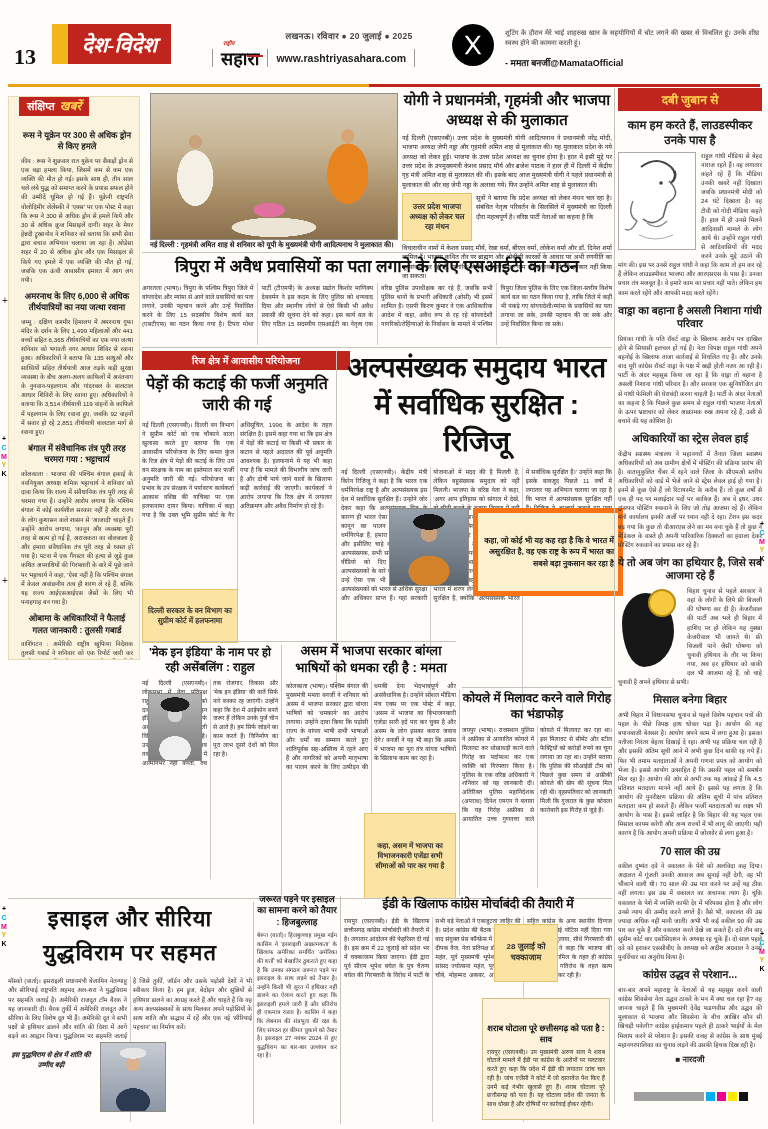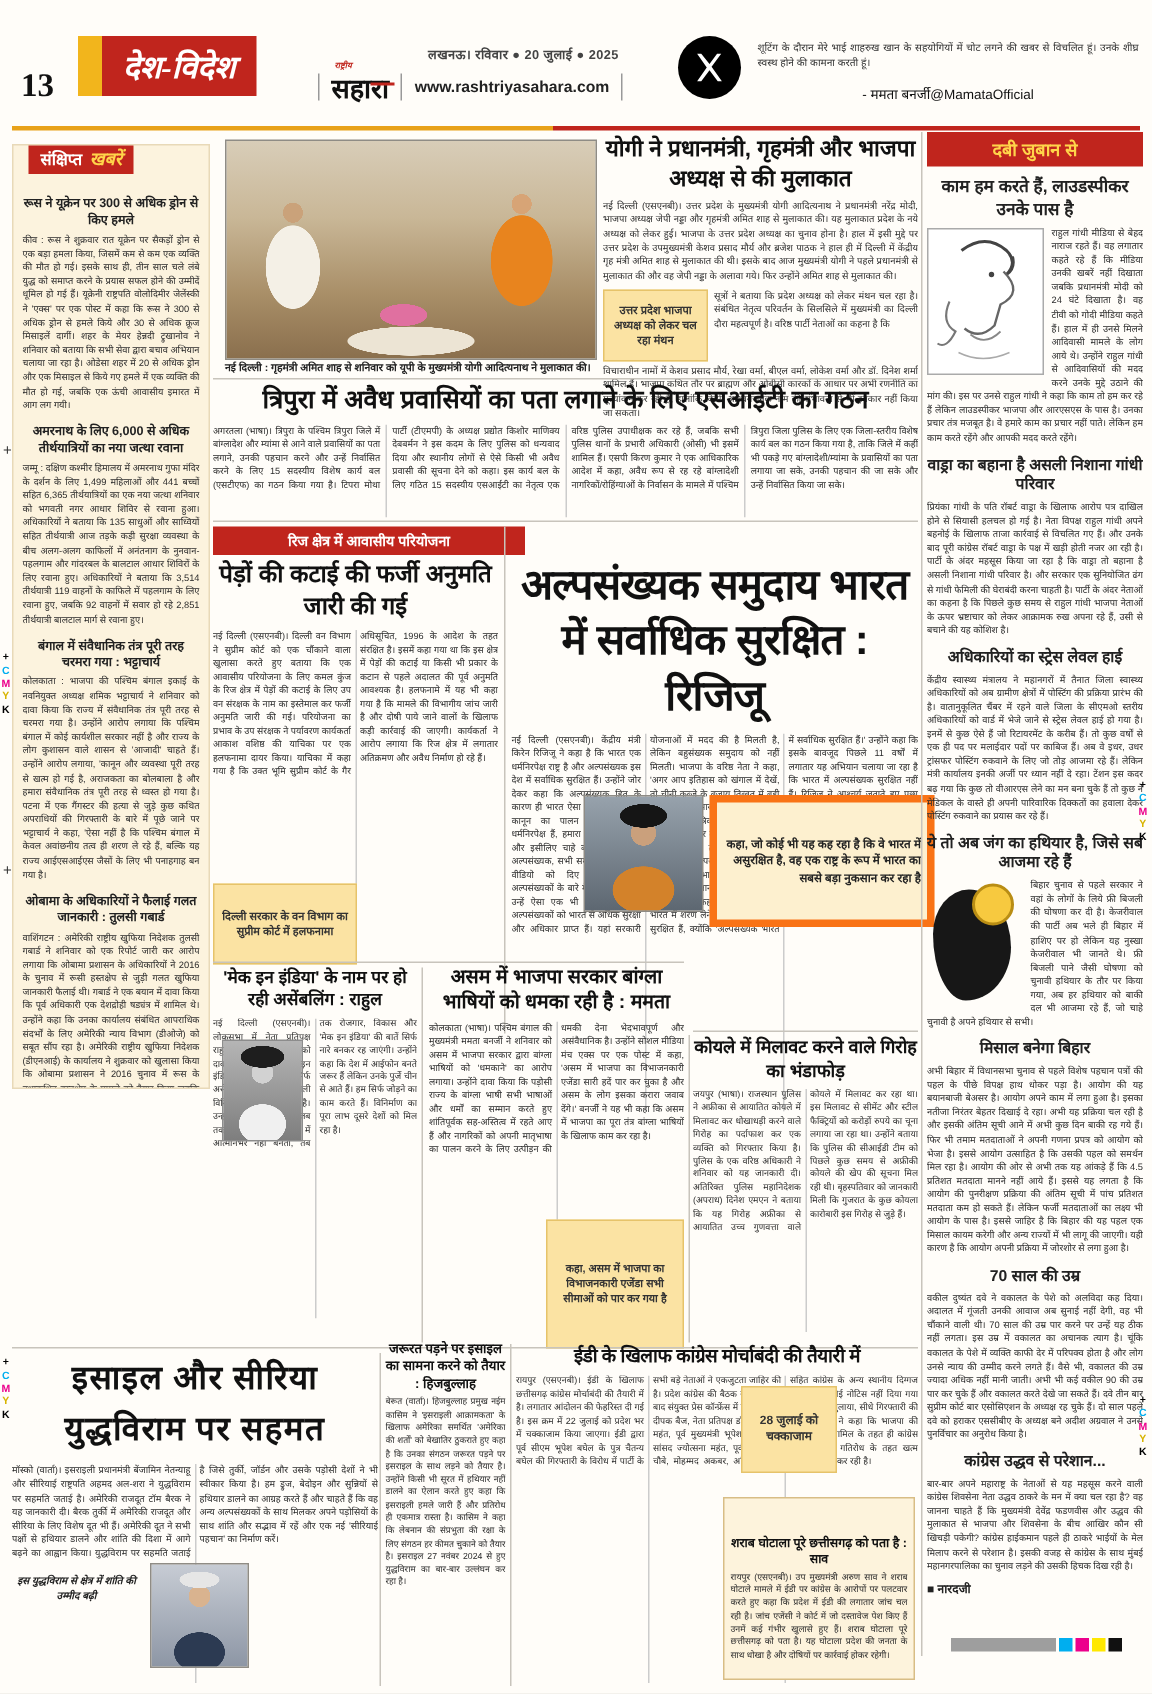--- a/index.html
+++ b/index.html
@@ -15,21 +15,21 @@
                font-size:21px;font-weight:bold;}
   .dateline{font-size:8.5px;font-weight:bold;color:#444;text-align:center;letter-spacing:.3px;}
   .mastrow{display:flex;align-items:center;gap:8px;}
   .bar{width:1px;height:18px;background:#999;}
   .mast{position:relative;font-family:Liberation Sans, sans-serif;font-weight:bold;font-size:18px;color:#111;}
   .mast .tag{position:absolute;top:-7px;left:2px;font-size:5.5px;color:#c0251d;font-style:italic;}
   .mast .strike{position:absolute;right:-4px;top:9px;width:16px;height:2px;background:#c0251d;}
   .site{font-size:10.5px;font-weight:bold;color:#222;}
   .xlogo{width:42px;height:42px;border-radius:50%;background:#000;display:flex;align-items:center;justify-content:center;}
   .quote{font-size:6.8px;color:#333;line-height:1.5;text-align:justify;}
-  .attrib{font-size:9px;font-weight:normal;color:#111;text-align:center;}
+  .attrib{font-size:9px;font-weight:bold;color:#111;text-align:left;}
   .toprule{height:3px;background:linear-gradient(to right,#e8a21a 0 48%,#c0251d 48% 100%);}
   
   .hl{font-weight:bold;color:#111;text-align:center;line-height:1.3;}
   .body-sm{font-size:6.2px;line-height:1.48;text-align:justify;color:#2b2b2b;overflow:hidden;}
   .cols2{column-count:2;column-gap:6px;column-rule:1px solid #ccc;}
   .cols3{column-count:3;column-gap:6px;column-rule:1px solid #ccc;}
   .cols4{column-count:4;column-gap:8px;column-rule:1px solid #ccc;}
   .ybox{background:#fbe3a3;border:1px solid #e6c36a;font-weight:bold;text-align:center;
         color:#333;display:flex;align-items:center;justify-content:center;padding:3px;line-height:1.35;}
   .kicker{background:#c0251d;color:#fff;font-weight:bold;font-size:9.5px;text-align:center;
@@ -47,21 +47,21 @@
   .gossip{overflow:hidden;}
   .gossip .title{background:#c0251d;color:#ffd54a;font-weight:bold;font-size:12px;text-align:center;padding:3px 0;}
   .g-h{font-size:10.5px;font-weight:bold;text-align:center;line-height:1.3;margin:7px 0 3px;}
   .g-b{font-size:6.2px;line-height:1.47;text-align:justify;color:#2b2b2b;}
   .caric{float:left;width:76px;height:96px;background:#fff;border:1px solid #aaa;margin:1px 5px 2px 0;}
   .bulb{float:left;width:64px;height:88px;position:relative;margin:1px 5px 2px 0;}
   .bulb .blob{position:absolute;left:4px;top:6px;width:52px;height:74px;background:#171717;
               border-radius:46% 54% 58% 42%/40% 52% 48% 60%;}
   .bulb .lamp{position:absolute;right:6px;top:2px;width:24px;height:24px;border-radius:50%;
               background:#f7c93f;border:2px solid #b98d14;}
-  .sig{font-size:8px;font-weight:bold;text-align:left;margin-top:4px;}
+  .sig{font-size:8px;font-weight:bold;text-align:center;margin-top:4px;}
   
   .yogiphoto{background:
     radial-gradient(ellipse 30px 46px at 18% 58%,#f4f0e6 0 60%,transparent 61%),
     radial-gradient(circle 11px at 18% 33%,#caa27a 0 60%,transparent 61%),
     radial-gradient(ellipse 34px 50px at 80% 55%,#e8841e 0 60%,transparent 61%),
     radial-gradient(circle 11px at 80% 29%,#d7a476 0 60%,transparent 61%),
     radial-gradient(ellipse 26px 12px at 48% 80%,#e070a0 0 60%,transparent 61%),
     radial-gradient(ellipse 70px 16px at 50% 92%,#ece4d4 0 60%,transparent 61%),
     linear-gradient(180deg,#d8cdb8 0%,#c9b797 35%,#a98f68 70%,#8a6f4d 100%);}
   .rijijuphoto{background:
@@ -120,21 +120,21 @@
     <svg width="22" height="22" viewBox="0 0 24 24">
       <path d="M3 2 L10 12 L3 22 L6 22 L12 14 L18 22 L21 22 L13.5 11.5 L20.5 2 L17.5 2 L12 9.5 L6 2 Z" fill="#fff"></path>
     </svg>
   </div>
 
   <div class="abs quote" style="left:505px;top:28px;width:254px;">शूटिंग के दौरान मेरे भाई शाहरुख खान के सहयोगियों में चोट लगने की खबर से विचलित हूं। उनके शीघ्र स्वस्थ होने की कामना करती हूं।</div>
   <div class="abs attrib" style="left:505px;top:56px;width:254px;">- ममता बनर्जी@MamataOfficial</div>
 
   <div class="abs toprule" style="left:8px;top:84px;width:752px;"></div>
 
-  <div class="abs briefs" style="left:8px;top:96px;width:132px;height:630px;">
+  <div class="abs briefs" style="left:8px;top:96px;width:132px;height:564px;padding-left:12px;">
     <div class="briefhead">
       <span class="w">संक्षिप्त</span>
       <span class="y">खबरें</span>
     </div>
     <div>
       <div class="brief-h">रूस ने यूक्रेन पर 300 से अधिक ड्रोन से किए हमले</div>
       <div class="body-sm">कीव : रूस ने शुक्रवार रात यूक्रेन पर सैकड़ों ड्रोन से एक बड़ा हमला किया, जिसमें कम से कम एक व्यक्ति की मौत हो गई। इसके साथ ही, तीन साल चले लंबे युद्ध को समाप्त करने के प्रयास सफल होने की उम्मीदें धूमिल हो गई हैं। यूक्रेनी राष्ट्रपति वोलोदिमीर जेलेंस्की ने 'एक्स' पर एक पोस्ट में कहा कि रूस ने 300 से अधिक ड्रोन से हमले किये और 30 से अधिक क्रूज मिसाइलें दागीं। शहर के मेयर हेन्नदी ट्रुखानोव ने शनिवार को बताया कि सभी सेवा द्वारा बचाव अभियान चलाया जा रहा है। ओडेसा शहर में 20 से अधिक ड्रोन और एक मिसाइल से किये गए हमले में एक व्यक्ति की मौत हो गई, जबकि एक ऊंची आवासीय इमारत में आग लग गयी।</div>
     </div>
     <div>
       <div class="brief-h">अमरनाथ के लिए 6,000 से अधिक तीर्थयात्रियों का नया जत्था रवाना</div>
@@ -172,21 +172,21 @@
   <div class="abs hline" style="left:142px;top:347px;width:470px;"></div>
 
   <div class="abs" style="left:142px;top:351px;width:190px;">
     <div class="kicker" style="width:168px;margin:0 auto;">रिज क्षेत्र में आवासीय परियोजना</div>
     <div class="hl" style="font-size:16px;margin-top:4px;">पेड़ों की कटाई की फर्जी अनुमति जारी की गई</div>
     <div class="body-sm cols2" style="font-size:6.1px;margin-top:4px;height:192px;">नई दिल्ली (एसएनबी)। दिल्ली वन विभाग ने सुप्रीम कोर्ट को एक चौंकाने वाला खुलासा करते हुए बताया कि एक आवासीय परियोजना के लिए कमल कुंज के रिज क्षेत्र में पेड़ों की कटाई के लिए उप वन संरक्षक के नाम का इस्तेमाल कर फर्जी अनुमति जारी की गई। परियोजना का प्रभाव के उप संरक्षक ने पर्यावरण कार्यकर्ता आकाश वशिष्ठ की याचिका पर एक हलफनामा दायर किया। याचिका में कहा गया है कि उक्त भूमि सुप्रीम कोर्ट के गैर अधिसूचित, 1996 के आदेश के तहत संरक्षित है। इसमें कहा गया था कि इस क्षेत्र में पेड़ों की कटाई या किसी भी प्रकार के कटान से पहले अदालत की पूर्व अनुमति आवश्यक है। हलफनामे में यह भी कहा गया है कि मामले की विभागीय जांच जारी है और दोषी पाये जाने वालों के खिलाफ कड़ी कार्रवाई की जाएगी। कार्यकर्ता ने आरोप लगाया कि रिज क्षेत्र में लगातार अतिक्रमण और अवैध निर्माण हो रहे हैं।</div>
     <div class="ybox" style="position:absolute;left:0;top:238px;width:88px;height:46px;font-size:7.4px;">दिल्ली सरकार के वन विभाग का सुप्रीम कोर्ट में हलफनामा</div>
   </div>
   <div class="abs vline" style="left:336px;top:351px;height:338px;"></div>
 
-  <div class="abs" style="left:341px;top:350px;width:271px;margin-top:22px;">
+  <div class="abs" style="left:341px;top:350px;width:271px;">
     <div class="hl" style="font-size:28px;line-height:1.32;letter-spacing:-.5px;">अल्पसंख्यक समुदाय भारत में सर्वाधिक सुरक्षित : रिजिजू</div>
     <div class="body-sm cols3" style="font-size:6.1px;margin-top:6px;height:252px;">नई दिल्ली (एसएनबी)। केंद्रीय मंत्री किरेन रिजिजू ने कहा है कि भारत एक धर्मनिरपेक्ष राष्ट्र है और अल्पसंख्यक इस देश में सर्वाधिक सुरक्षित हैं। उन्होंने जोर देकर कहा कि अल्पसंख्यक हित के कारण ही भारत ऐसा देश है जहां 'लोग कानून का पालन करते हैं, हम धर्मनिरपेक्ष हैं, हमारा एक संविधान है, और इसीलिए चाहे बहुसंख्यक हों या अल्पसंख्यक, सभी समान हैं।' पीटीआई वीडियो को दिए साक्षात्कार में अल्पसंख्यकों के बारे में उन्होंने कहा कि उन्हें ऐसा एक भी देश बताएं जहां अल्पसंख्यकों को भारत से अधिक सुरक्षा और अधिकार प्राप्त हैं। यहां सरकारी योजनाओं में मदद की है मिलती है, लेकिन बहुसंख्यक समुदाय को नहीं मिलती। भाजपा के वरिष्ठ नेता ने कहा, 'अगर आप इतिहास को खंगाल में देखें, तो चीनी कब्जे के बजाय तिब्बत में बड़ी संख्या में बौद्ध भारत आ गए। म्यांमार में कुछ लोकतांत्रिक आंदोलन और समस्याएं थीं और लोकतांत्रिक कार्यकर्ता तथा श्रीलंकाई तमिल भारत आए। बांग्लादेश में अल्पसंख्यकों पर अत्याचार हुआ, वे सभी भारत आए। पाकिस्तान और अफगानिस्तान से (कई लोग भारत आए)।' उन्होंने कहा, 'अधिकतर वे सभी भारत में शरण लेने आए क्योंकि यहां वे सुरक्षित हैं, क्योंकि 'अल्पसंख्यक भारत में सर्वाधिक सुरक्षित हैं।' उन्होंने कहा कि इसके बावजूद पिछले 11 वर्षों में लगातार यह अभियान चलाया जा रहा है कि भारत में अल्पसंख्यक सुरक्षित नहीं हैं। रिजिजू ने आश्चर्य जताते हुए पूछा कि भारत को इस अभियान में क्या मदद मिल रही है। मैं एक अल्पसंख्यक समुदाय से हूं। मुझे खुले तौर पर यह स्वीकार करना होगा कि पुरानी जनगणना के अनुसार बहुसंख्यक हिंदू लगभग 72 से 79 प्रतिशत हैं। अगर आप नई जनगणना देखें, तो यह प्रतिशत कम हो सकता है।</div>
     <div class="abs photo rijijuphoto" style="left:48px;top:158px;width:78px;height:76px;"></div>
     <div class="abs pull" style="left:132px;top:158px;width:132px;height:70px;">कहा, जो कोई भी यह कह रहा है कि वे भारत में असुरक्षित है, वह एक राष्ट्र के रूप में भारत का सबसे बड़ा नुकसान कर रहा है</div>
   </div>
 
   <div class="abs hline" style="left:142px;top:641px;width:314px;"></div>
 
   <div class="abs" style="left:142px;top:645px;width:136px;">
     <div class="hl" style="font-size:11.5px;">'मेक इन इंडिया' के नाम पर हो रही असेंबलिंग : राहुल</div>

